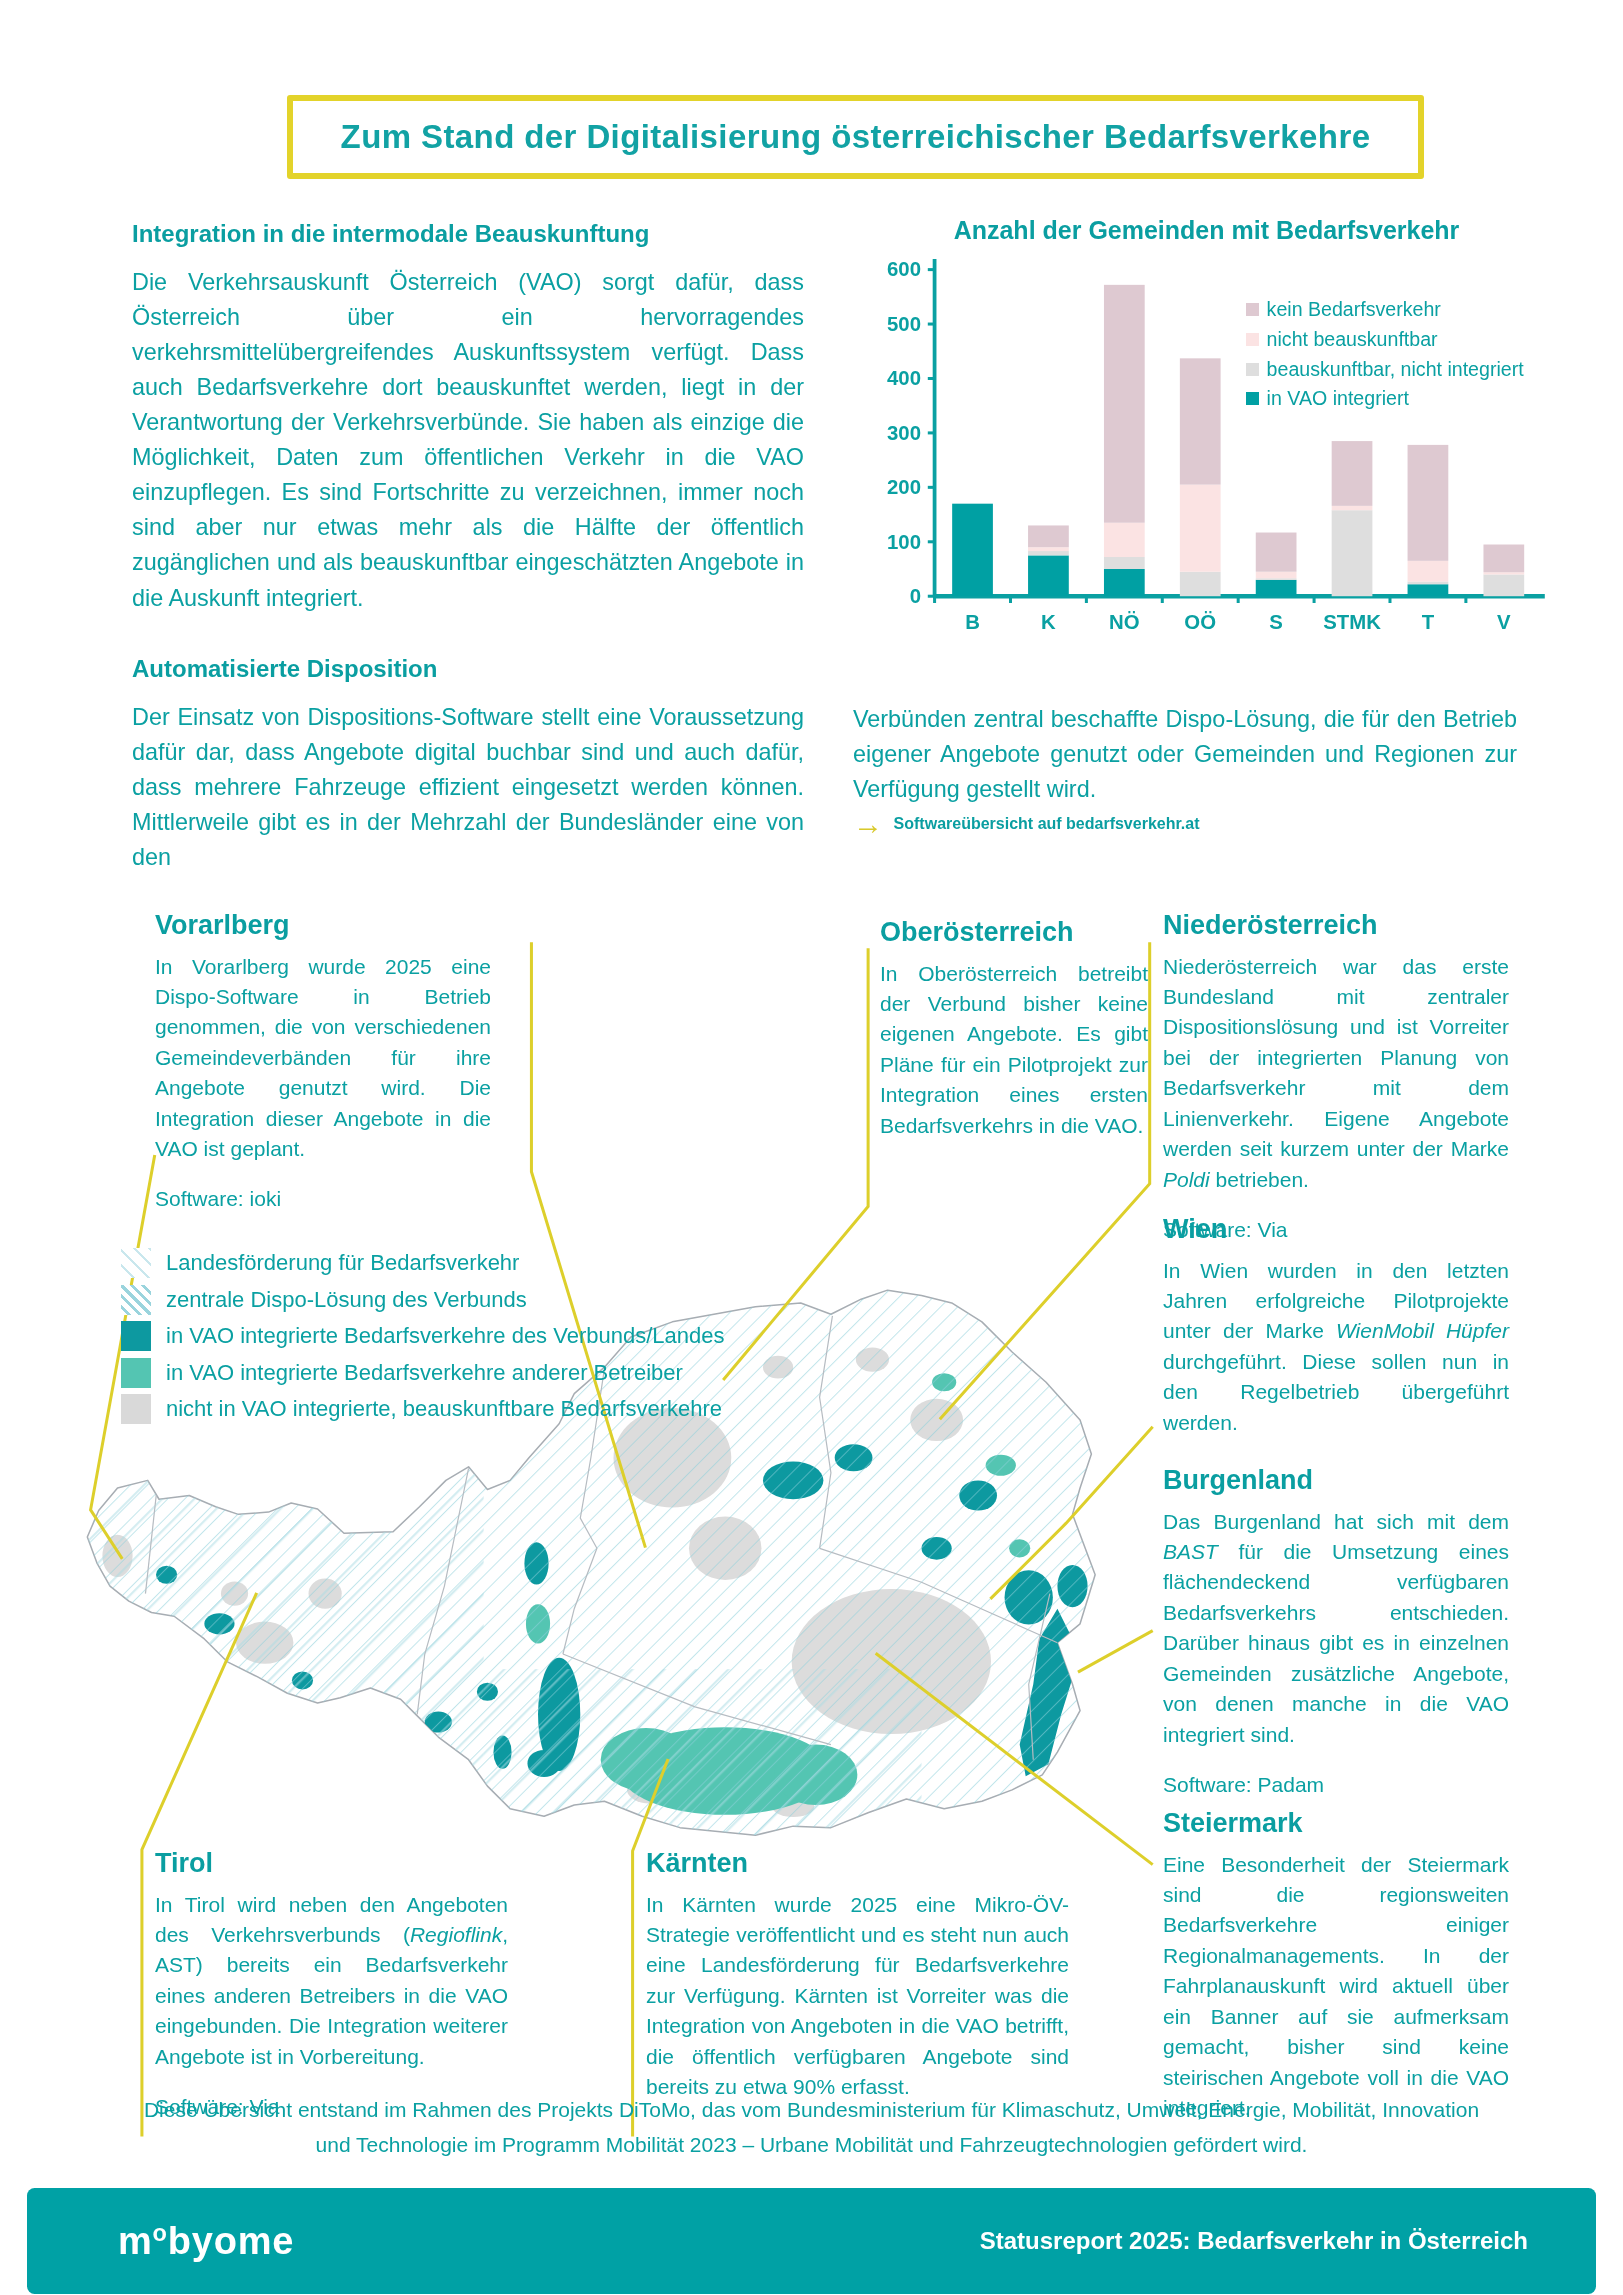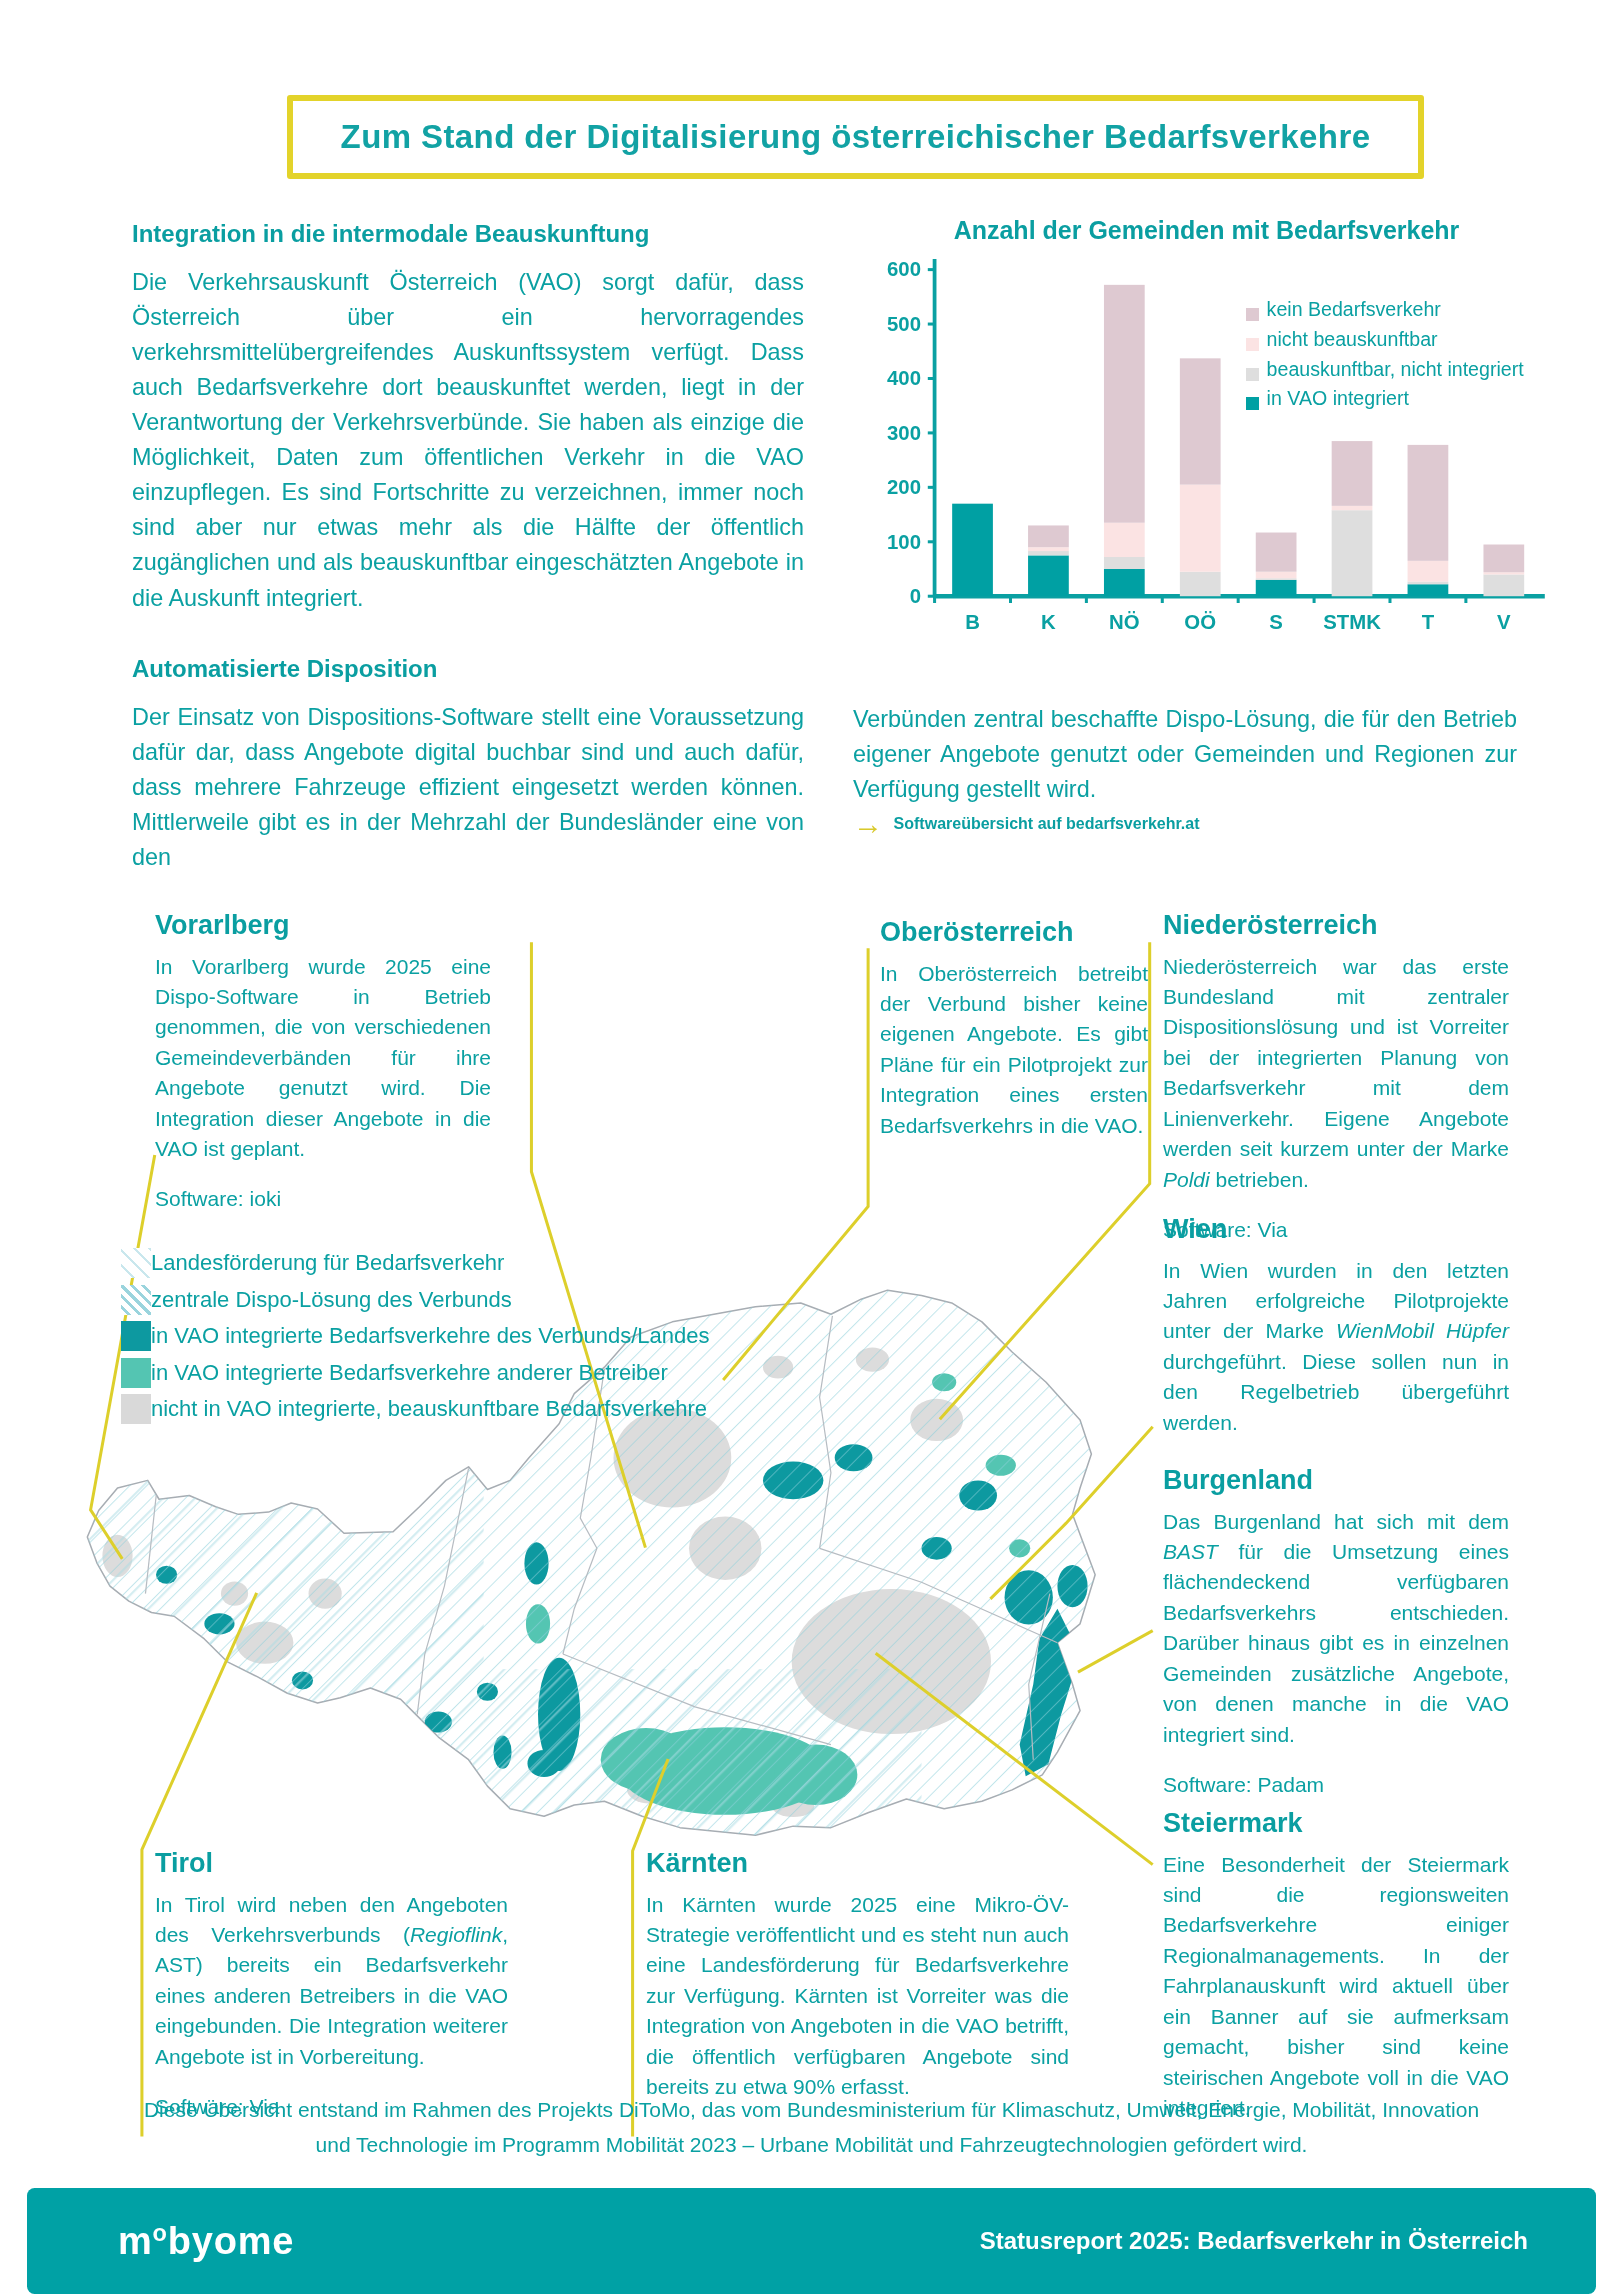--- a/index.html
+++ b/index.html
@@ -13,38 +13,38 @@
   .title-box h1{margin:0;font-size:33px;font-weight:bold;color:#12a2a4;letter-spacing:0.4px;}
 
   
   .h2{font-size:24px;font-weight:bold;color:#0a9ea1;margin:0 0 16.6px 0;}
   .body-copy{font-size:23.4px;line-height:1.5;text-align:justify;margin:0;}
 
   
   .chart-wrap{left:865px;top:216px;width:683px;height:446px;}
   .chart-title{font-size:25px;font-weight:bold;text-align:center;margin:0 0 4.5px 0;color:#0a9ea1;}
   .chart-legend{position:absolute;left:381px;top:82px;display:flex;flex-direction:column;gap:6.8px;}
-  .cl-item{display:flex;align-items:flex-end;gap:7.6px;}
+  .cl-item{display:flex;align-items:center;gap:7.6px;}
   .cl-sw{width:13px;height:13px;flex:0 0 13px;}
   .cl-label{font-size:19.6px;color:#0aa0a2;white-space:nowrap;}
 
   
   .link-row{left:853px;top:809px;display:flex;align-items:center;gap:10.6px;}
   .link-arrow{font-size:30px;color:#d9c92b;font-weight:bold;line-height:1;}
   .link-label{font-size:16px;font-weight:bold;color:#0a9ea1;}
 
   
   .region .r-title{font-size:27px;font-weight:bold;margin:0 0 10.6px 0;color:#0a9ea1;}
   .region p{font-size:21px;line-height:1.45;text-align:justify;margin:0;}
   .region .r-soft{margin-top:19.6px;text-align:left;}
   .region i{font-style:italic;}
 
   
   .map-legend{left:121px;top:1247px;display:flex;flex-direction:column;gap:4.5px;}
-  .ml-row{display:flex;align-items:center;height:32px;}
+  .ml-row{display:flex;align-items:center;gap:15px;height:32px;}
   .ml-sw{width:30px;height:30px;flex:0 0 30px;}
   .sw-hatch-light{background:repeating-linear-gradient(45deg,#ffffff 0 8.3px,#c9e7ed 8.3px 10.6px);}
   .sw-hatch-dense{background:repeating-linear-gradient(45deg,#ffffff 0 4.5px,#9ad4dd 4.5px 7.6px);}
   .sw-dark{background:#0d99a0;}
   .sw-mid{background:#54c5b2;}
   .sw-gray{background:#d9d9d9;}
   .ml-label{font-size:22px;color:#0aa0a2;white-space:nowrap;}
 
   
   .footer-note{left:132px;top:2093px;width:1359px;font-size:21px;

